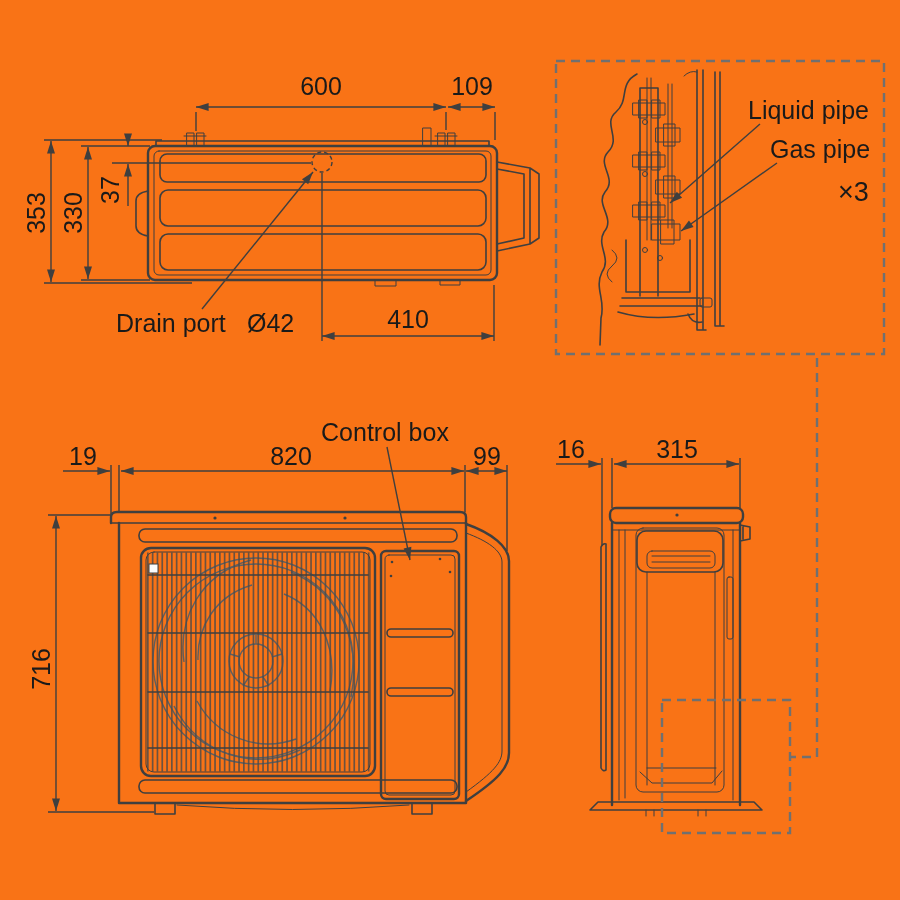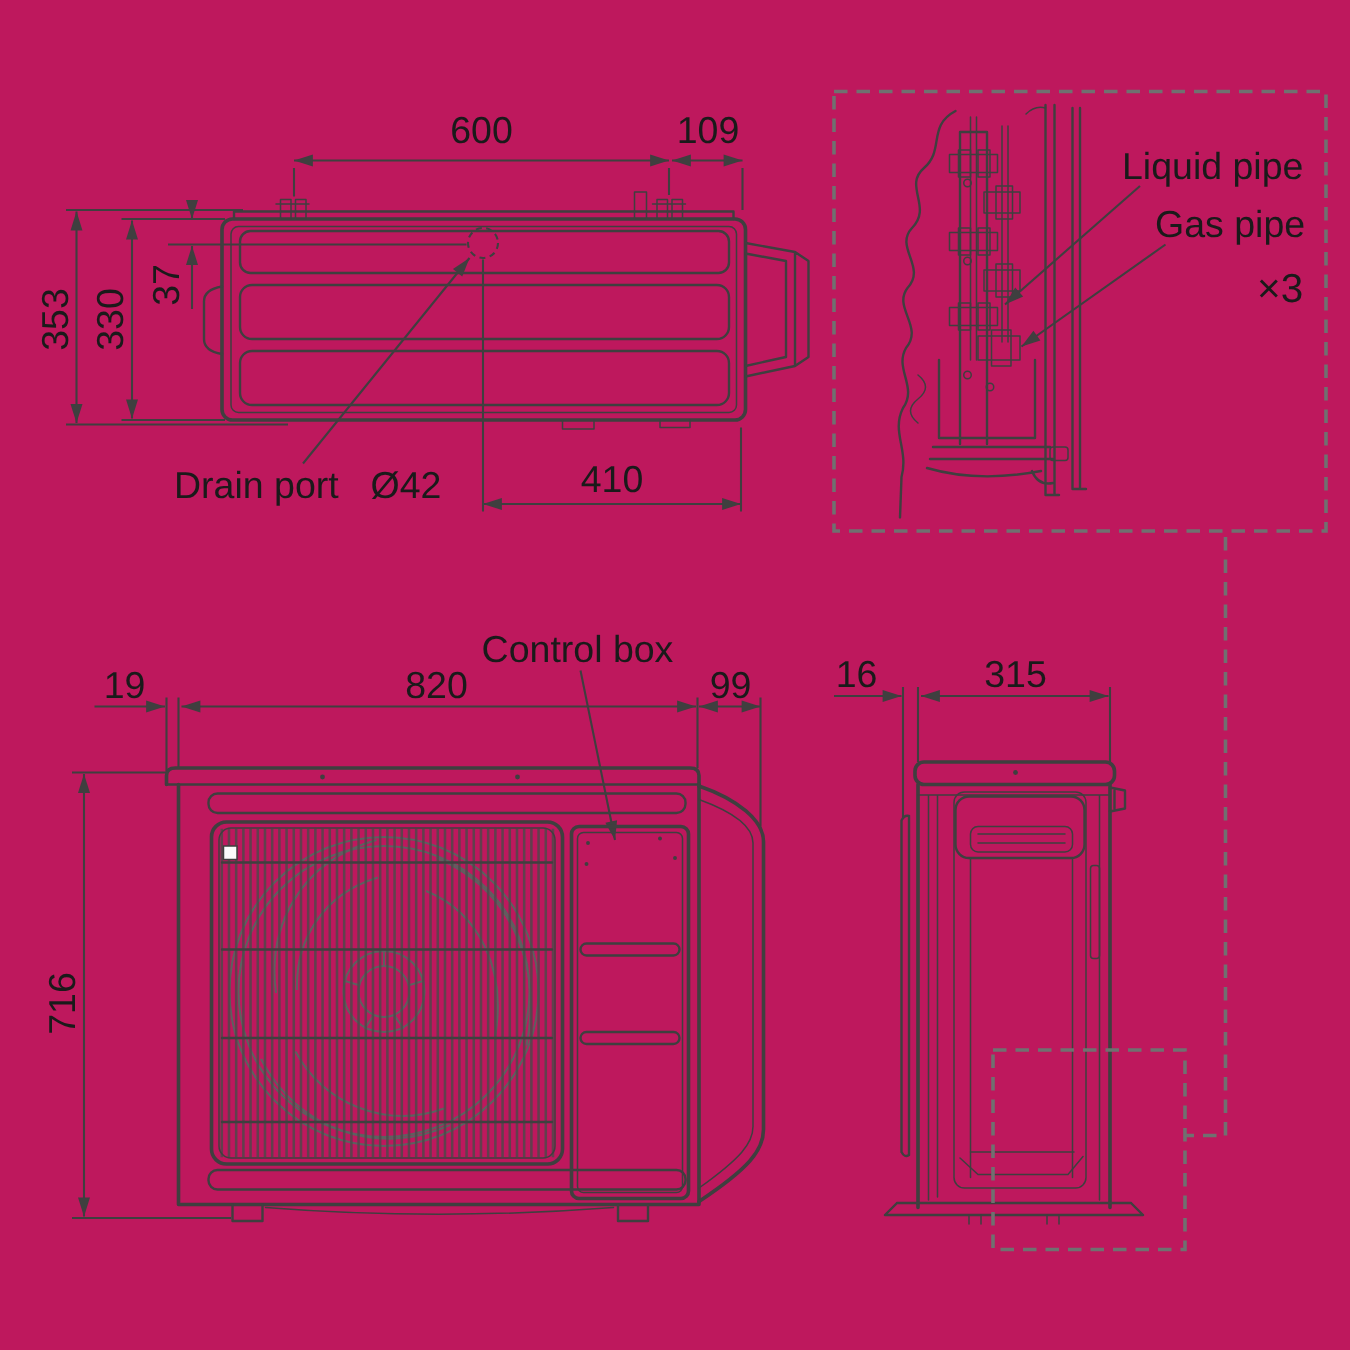--- a/index.html
+++ b/index.html
@@ -1,16 +1,16 @@
 <!DOCTYPE html>
 <html><head>
 <meta charset="utf-8">
 <style>
   html,body{margin:0;padding:0;background:#fcfcfc;}
-  #stage{width:900px;height:900px;position:relative;background:#be185d;overflow:hidden;}
+  #stage{width:900px;height:900px;position:relative;background:#f97316;overflow:hidden;}
   svg{display:block}
   .ln{stroke:#3f3f3f;stroke-width:1.6;fill:none;stroke-linecap:round;stroke-linejoin:round}
   .th{stroke-width:2.4}
   .tn{stroke-width:1.0}
   .dim{stroke:#3f3f3f;stroke-width:1.4;fill:none;stroke-linecap:butt}
   .dsh{stroke:#707070;stroke-width:2.4;fill:none;stroke-dasharray:9 6;stroke-linecap:butt}
   .txt{font-family:"Liberation Sans","DejaVu Sans",sans-serif;font-size:25px;fill:#1a1a1a}
   .txtBig{font-size:27px}
   .dot{fill:#3f3f3f;stroke:none}
   text{user-select:none}

